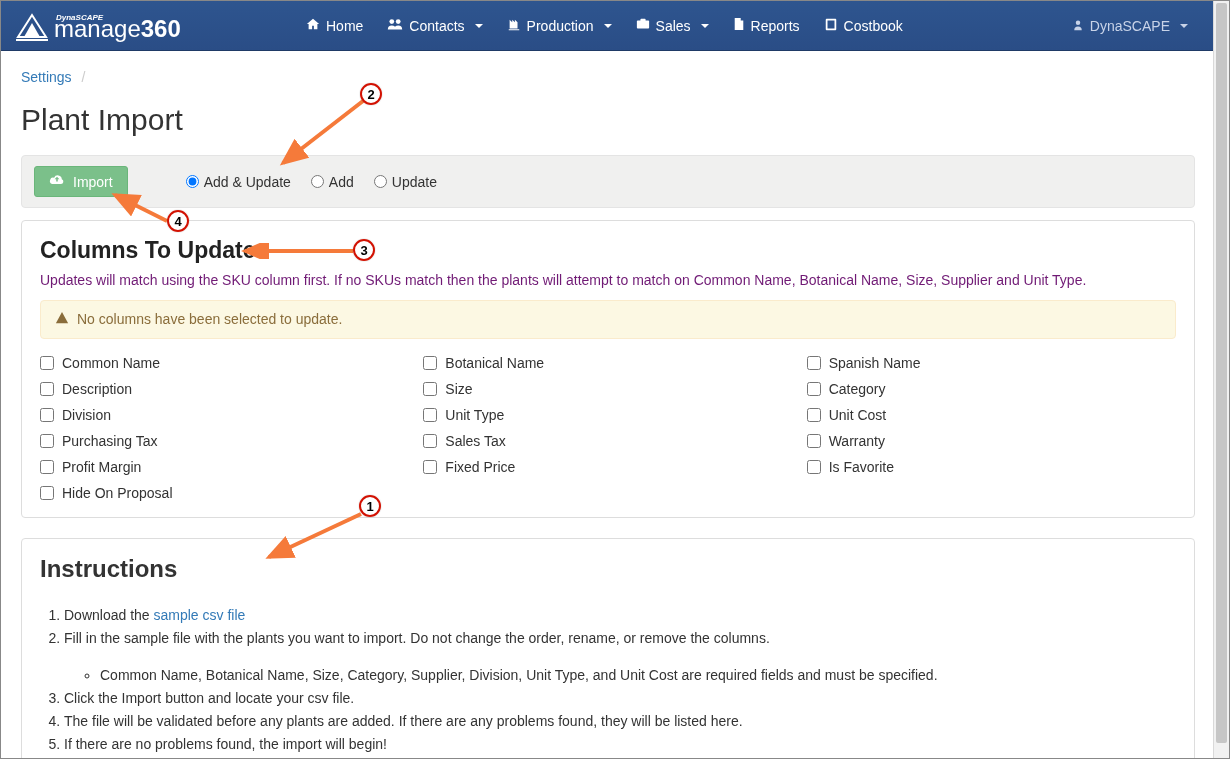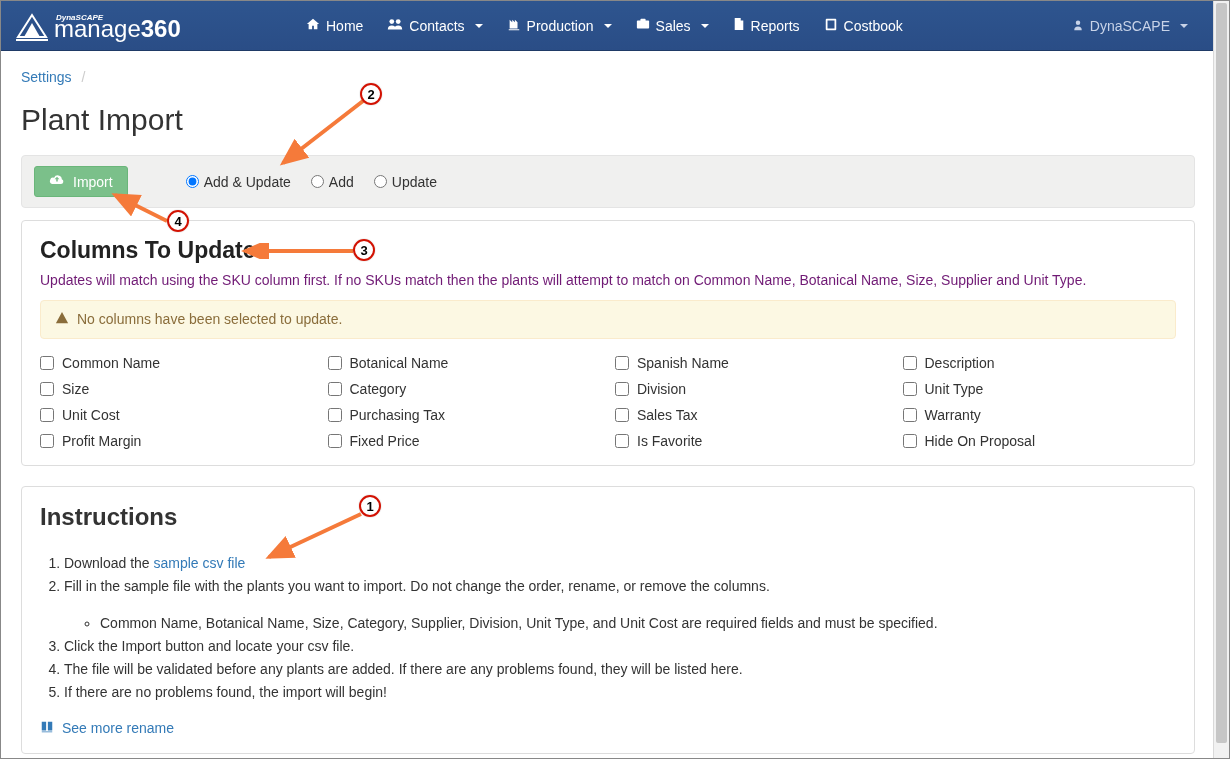--- a/index.html
+++ b/index.html
@@ -114,21 +114,21 @@
     border-radius: 4px;
     padding: 10px 14px;
     margin-bottom: 16px;
     display: flex;
     align-items: flex-start;
     gap: 8px;
     font-size: 14px;
   }
   .checkbox-grid {
     display: grid;
-    grid-template-columns: repeat(4, 1fr);
+    grid-template-columns: repeat(3, 1fr);
     gap: 10px 14px;
   }
   .checkbox-item { display: inline-flex; align-items: center; gap: 8px; color:#333; font-size:14px;}
   .checkbox-item input { width: 14px; height: 14px; }
   .instructions-title {
     font-size: 24px;
     font-weight: 700;
     margin-bottom: 22px;
   }
   ol.instructions-list { padding-left: 24px; color:#333;}

